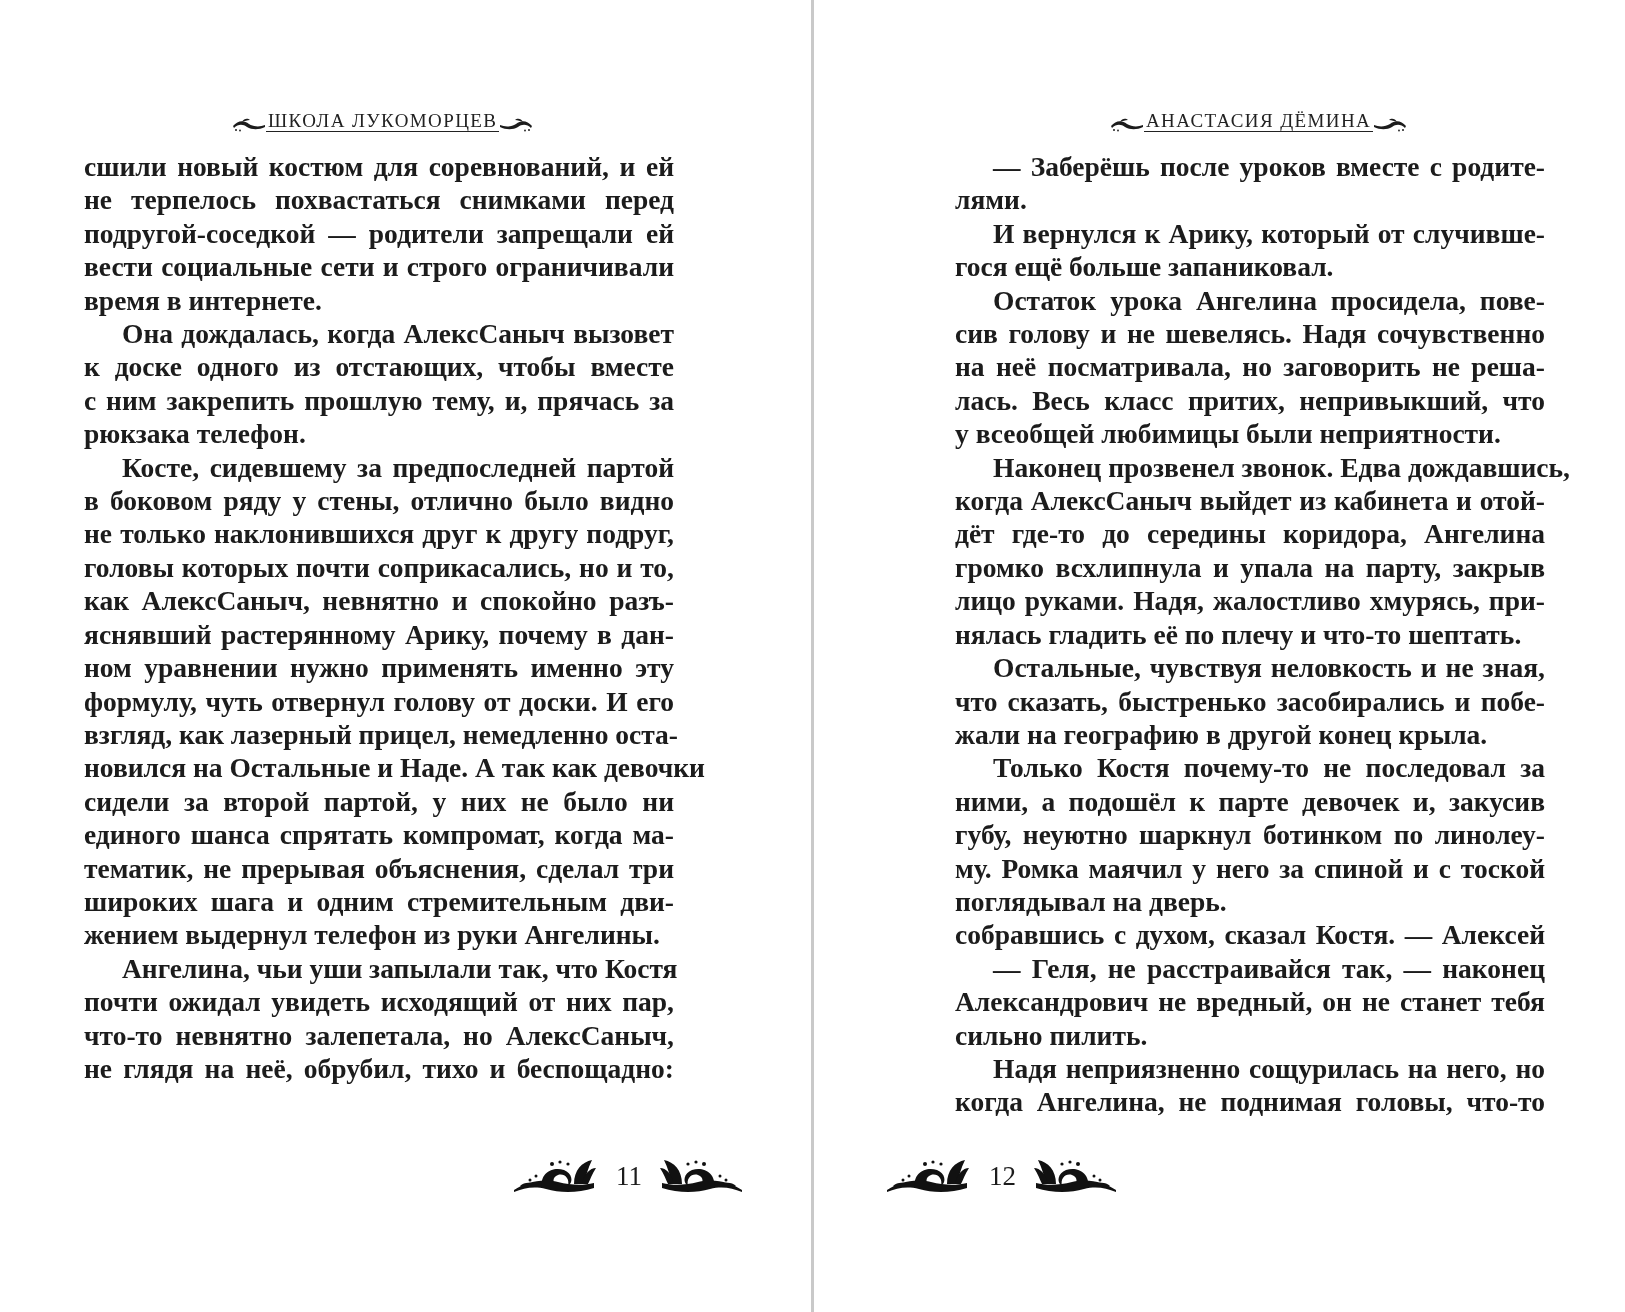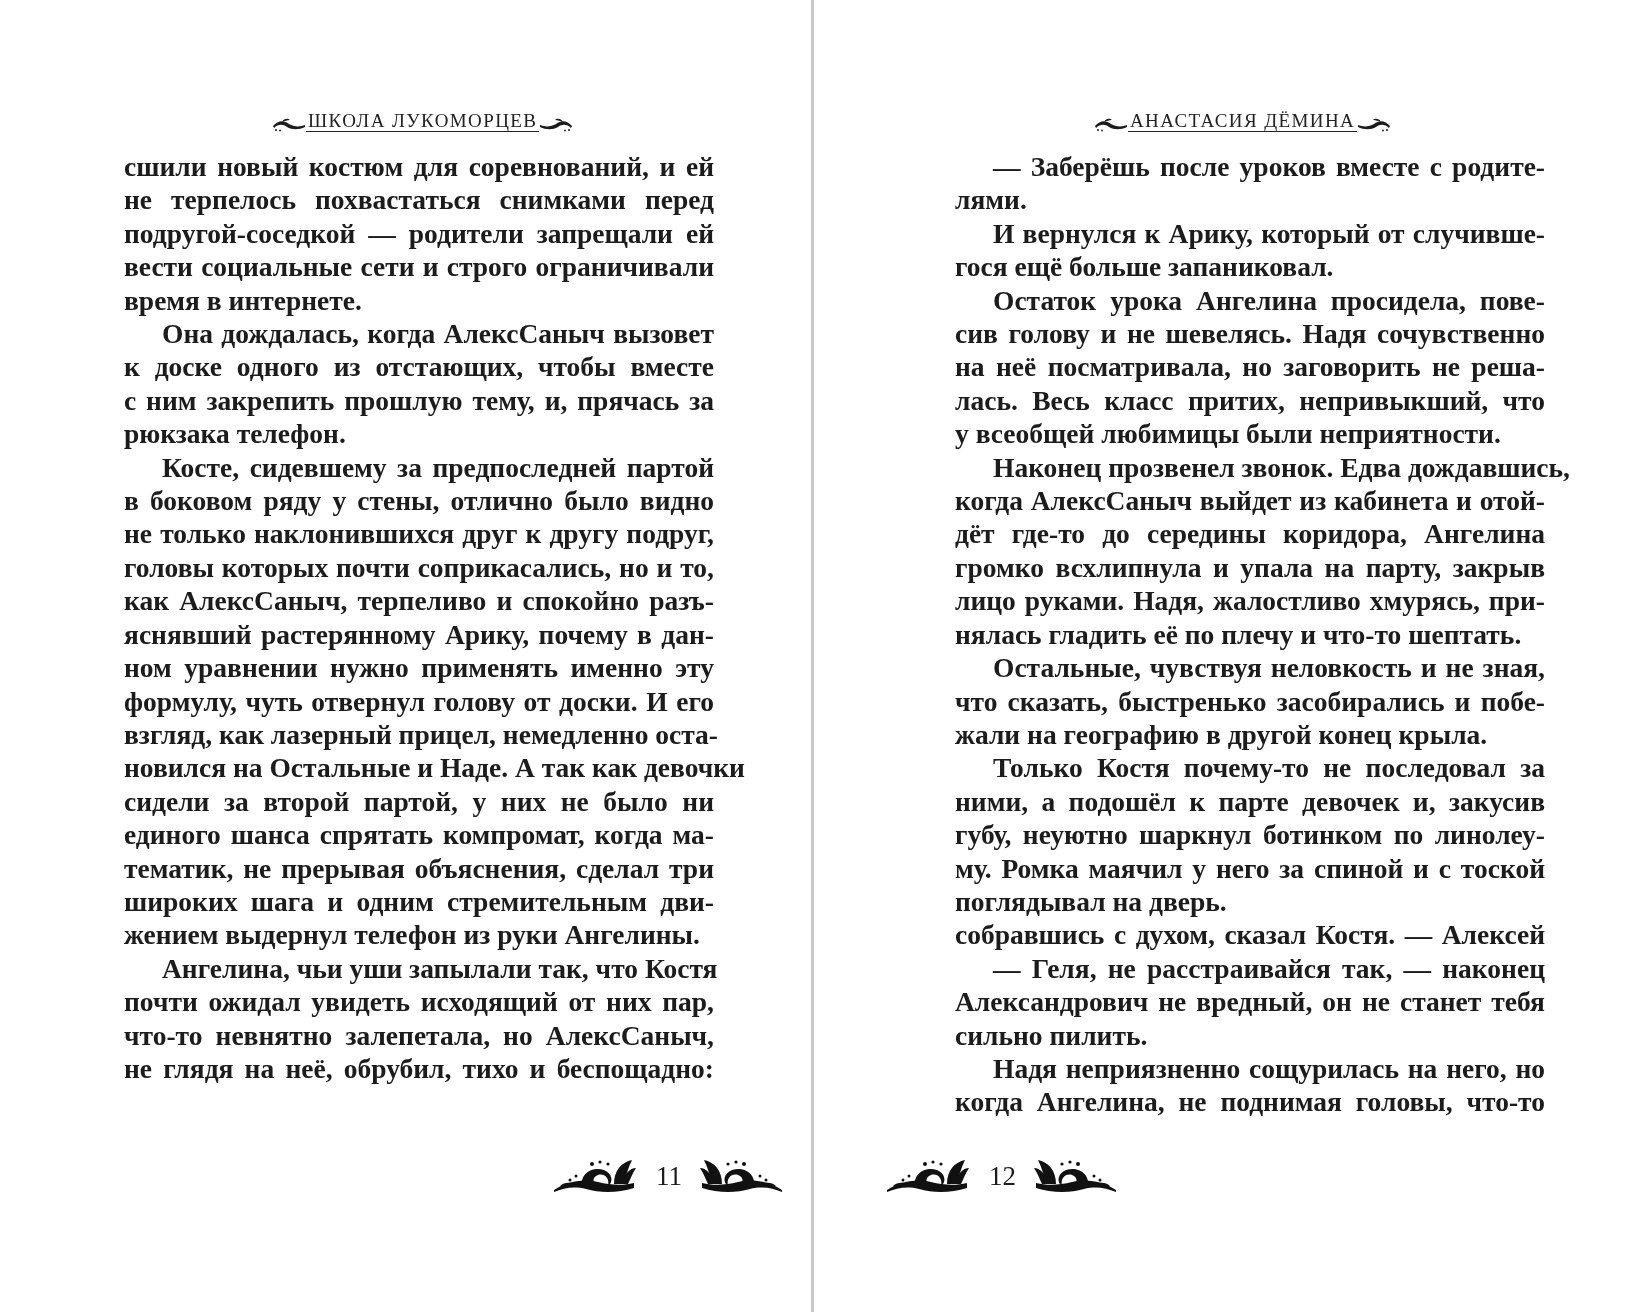--- a/index.html
+++ b/index.html
@@ -27,34 +27,34 @@
       top: 0;
       width: 3px;
       height: 1312px;
       background: #c9c9c9;
     }
     .page {
       position: absolute;
       top: 0;
       height: 1312px;
     }
-    .page.left  { left: 0;   width: 811px; margin-left: 40px; }
+    .page.left  { left: 0;   width: 811px; }
     .page.right { left: 814px; width: 811px; }
 
     
     .running-head {
       position: absolute;
       top: 108px;
       height: 26px;
       display: flex;
       align-items: center;
       white-space: nowrap;
     }
     .page.left .running-head  { left: 232px; }
-    .page.right .running-head { left: 280px; }
+    .page.right .running-head { left: 296px; }
     .running-head .rh-text {
       font-size: 19px;
       letter-spacing: 1.4px;
       color: #222;
       padding: 0 2px;
       border-bottom: 1px solid #222;
       line-height: 20px;
     }
     .flourish {
       display: inline-block;
@@ -147,21 +147,21 @@
         <span class="line">вести социальные сети и строго ограничивали</span>
         <span class="line last">время в интернете.</span>
         <span class="line indent">Она дождалась, когда АлексСаныч вызовет</span>
         <span class="line">к доске одного из отстающих, чтобы вместе</span>
         <span class="line">с ним закрепить прошлую тему, и, прячась за</span>
         <span class="line last">рюкзака телефон.</span>
         <span class="line indent">Косте, сидевшему за предпоследней партой</span>
         <span class="line">в боковом ряду у стены, отлично было видно</span>
         <span class="line">не только наклонившихся друг к другу подруг,</span>
         <span class="line">головы которых почти соприкасались, но и то,</span>
-        <span class="line">как АлексСаныч, терпеливо и спокойно разъ-</span>
+        <span class="line">как АлексСаныч, невнятно и спокойно разъ-</span>
         <span class="line">яснявший растерянному Арику, почему в дан-</span>
         <span class="line">ном уравнении нужно применять именно эту</span>
         <span class="line">формулу, чуть отвернул голову от доски. И его</span>
         <span class="line">взгляд, как лазерный прицел, немедленно оста-</span>
         <span class="line">новился на Остальные и Наде. А так как девочки</span>
         <span class="line">сидели за второй партой, у них не было ни</span>
         <span class="line">единого шанса спрятать компромат, когда ма-</span>
         <span class="line">тематик, не прерывая объяснения, сделал три</span>
         <span class="line">широких шага и одним стремительным дви-</span>
         <span class="line last">жением выдернул телефон из руки Ангелины.</span>

